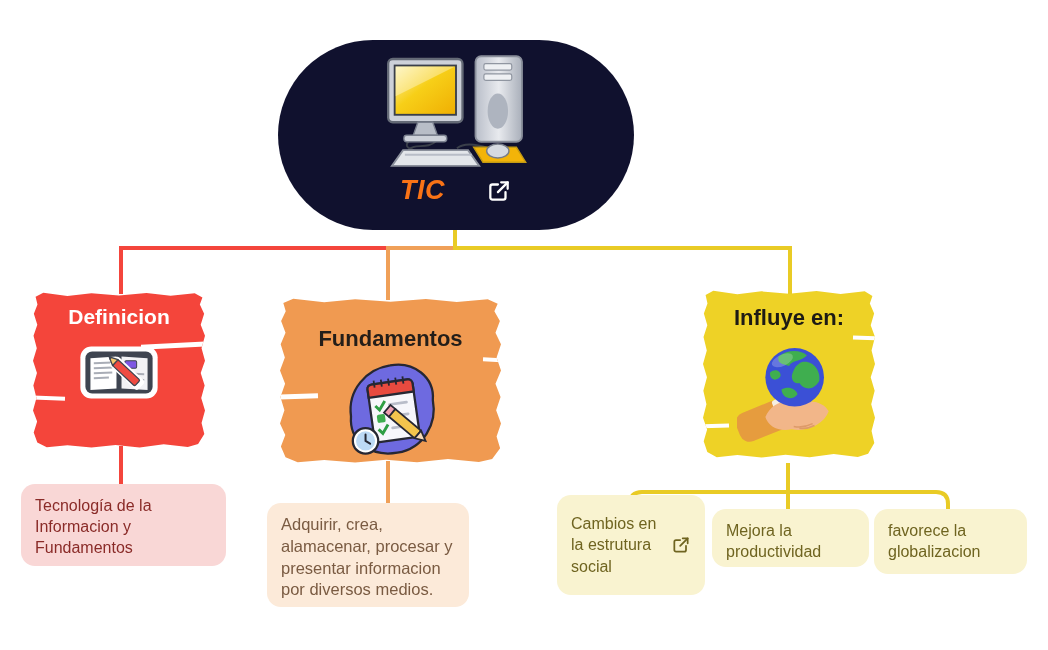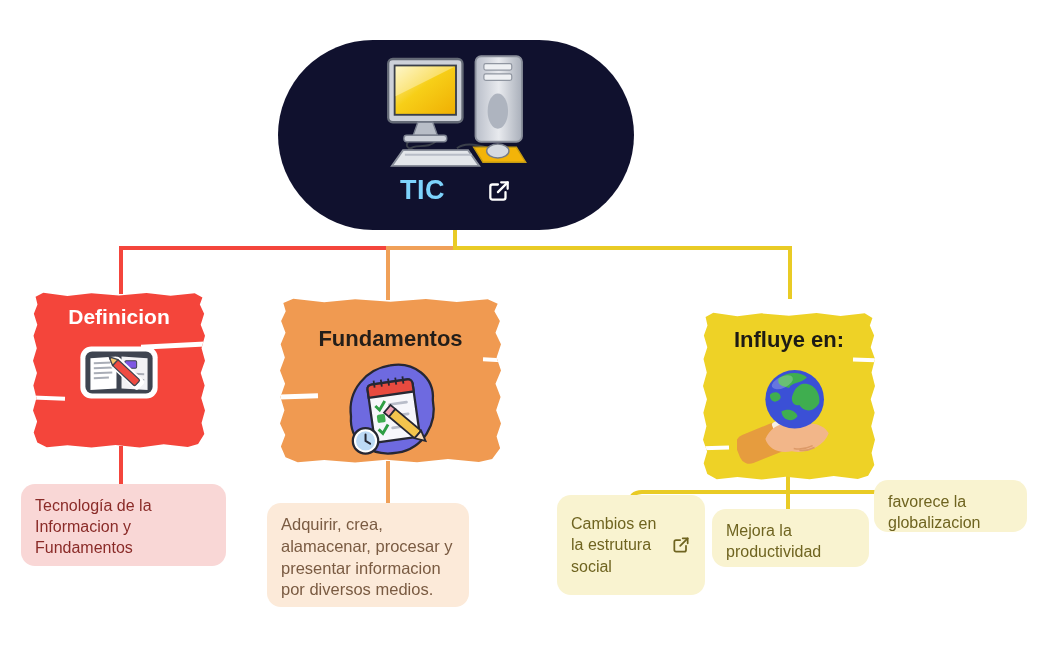--- a/index.html
+++ b/index.html
@@ -24,21 +24,21 @@
   
   .branch{
     position:absolute;z-index:2;display:flex;flex-direction:column;align-items:center;
     clip-path:polygon(1.5% 3%,6% .5%,20% 2.5%,34% .8%,50% 2.2%,66% .6%,80% 2.4%,94% .8%,98.5% 3.5%,
       97% 8%,99.5% 14%,97.5% 21%,100% 28%,98% 36%,100% 44%,97.5% 52%,99.8% 60%,97.8% 68%,100% 76%,98% 84%,99.6% 91%,96% 97.5%,
       90% 99.4%,76% 97.6%,62% 99.6%,48% 98%,34% 99.7%,20% 98.2%,8% 99.5%,2.5% 96.5%,
       .4% 90%,2.4% 83%,0% 76%,2% 68%,.2% 60%,2.3% 52%,0% 44%,2.2% 36%,.3% 28%,2.5% 21%,.5% 14%,2.6% 8%);
   }
   .branch-def{left:33px;top:292px;width:172px;height:156px;}
   .branch-fun{left:280px;top:298px;width:221px;height:165px;}
-  .branch-inf{left:703px;top:312px;width:172px;height:168px;}
+  .branch-inf{left:703px;top:290px;width:172px;height:168px;}
   .branch-title{font-weight:700;text-align:center;}
   .branch-def .branch-title{margin-top:13px;font-size:21px;}
   .branch-fun .branch-title{margin-top:28px;font-size:22px;}
   .branch-inf .branch-title{margin-top:15px;font-size:22px;}
   .branch-art{margin-top:8px;}
   .tear{position:absolute;background:#ffffff;z-index:3;}
   .tear-def-r{right:-6px;top:51px;width:70px;height:5px;transform:rotate(-3deg);}
   .tear-def-l{left:-8px;top:104px;width:40px;height:4px;transform:rotate(2deg);}
   .tear-fun-l{left:-10px;top:96px;width:48px;height:5px;transform:rotate(-2deg);}
   .tear-fun-r{right:-8px;top:60px;width:26px;height:4px;transform:rotate(3deg);}
@@ -48,21 +48,21 @@
   
   .child{
     position:absolute;z-index:2;border-radius:14px;box-sizing:border-box;
     font-size:16px;line-height:1.32;padding:11px 14px;
   }
   .child-pink{left:21px;top:484px;width:205px;height:82px;}
   .child-peach{left:267px;top:503px;width:202px;height:104px;font-size:16.5px;}
   .child-cambios{left:557px;top:495px;width:148px;height:100px;display:flex;align-items:center;}
   .child-cambios .child-text{width:94px;}
   .child-mejora{left:712px;top:509px;width:157px;height:58px;}
-  .child-favorece{left:874px;top:480px;width:153px;height:52px;}
+  .child-favorece{left:874px;top:509px;width:153px;height:65px;}
   .leaf-link{width:21px;height:21px;margin-left:6px;}
 </style>
 </head>
 <body>
 
 <div class="stage">
 
   <svg class="connectors" viewBox="0 0 1048 650">
     <path d="M121 294 L121 248 L390 248 M121 446 L121 487" stroke="#f4453c"></path>
     <path d="M386 248 L457 248 M388 248 L388 300 M388 461 L388 506" stroke="#f0a058"></path>
@@ -97,21 +97,21 @@
       <rect x="19" y="15" width="66" height="53" fill="url(#scr)" stroke="#3a3f4a" stroke-width="2"></rect>
       <path d="M20 16 L84 16 L20 48 Z" fill="#ffffff" opacity="0.35"></path>
       <path d="M44 76 L60 76 L65 90 L39 90 Z" fill="#b8bdc7" stroke="#7c8290" stroke-width="1.5"></path>
       <rect x="29" y="90" width="46" height="7" rx="3" fill="#cdd1d9" stroke="#7c8290" stroke-width="1.5"></rect>
       <path d="M28 106 L98 106 L110 123 L16 123 Z" fill="#e3e6ea" stroke="#8a8f9b" stroke-width="2"></path>
       <path d="M30 111 L102 111" stroke="#b8bdc7" stroke-width="2"></path>
       <path d="M104 103 L150 103 L160 119 L114 119 Z" fill="#f3b408" stroke="#c59b12" stroke-width="1.5"></path>
       <ellipse cx="130" cy="107" rx="12" ry="7.5" fill="#d6dae0" stroke="#767c88" stroke-width="1.5"></ellipse>
     </svg>
     <div class="root-row">
-      <span class="root-label" style="color: #7dd3fc;">TIC</span>
+      <span class="root-label" style="color: #f97316; font-style: italic;">TIC</span>
       <span class="ext-link root-link">
         <svg width="26" height="26" viewBox="0 0 24 24" fill="none" stroke="currentColor" stroke-width="2.1" stroke-linecap="round" stroke-linejoin="round">
           <path d="M18 13v5a2 2 0 0 1-2 2H6a2 2 0 0 1-2-2V8a2 2 0 0 1 2-2h5"></path>
           <path d="M14 4h6v6"></path>
             <path d="M11 13 L20 4"></path>
         </svg>
       </span>
     </div>
   </div>
 

